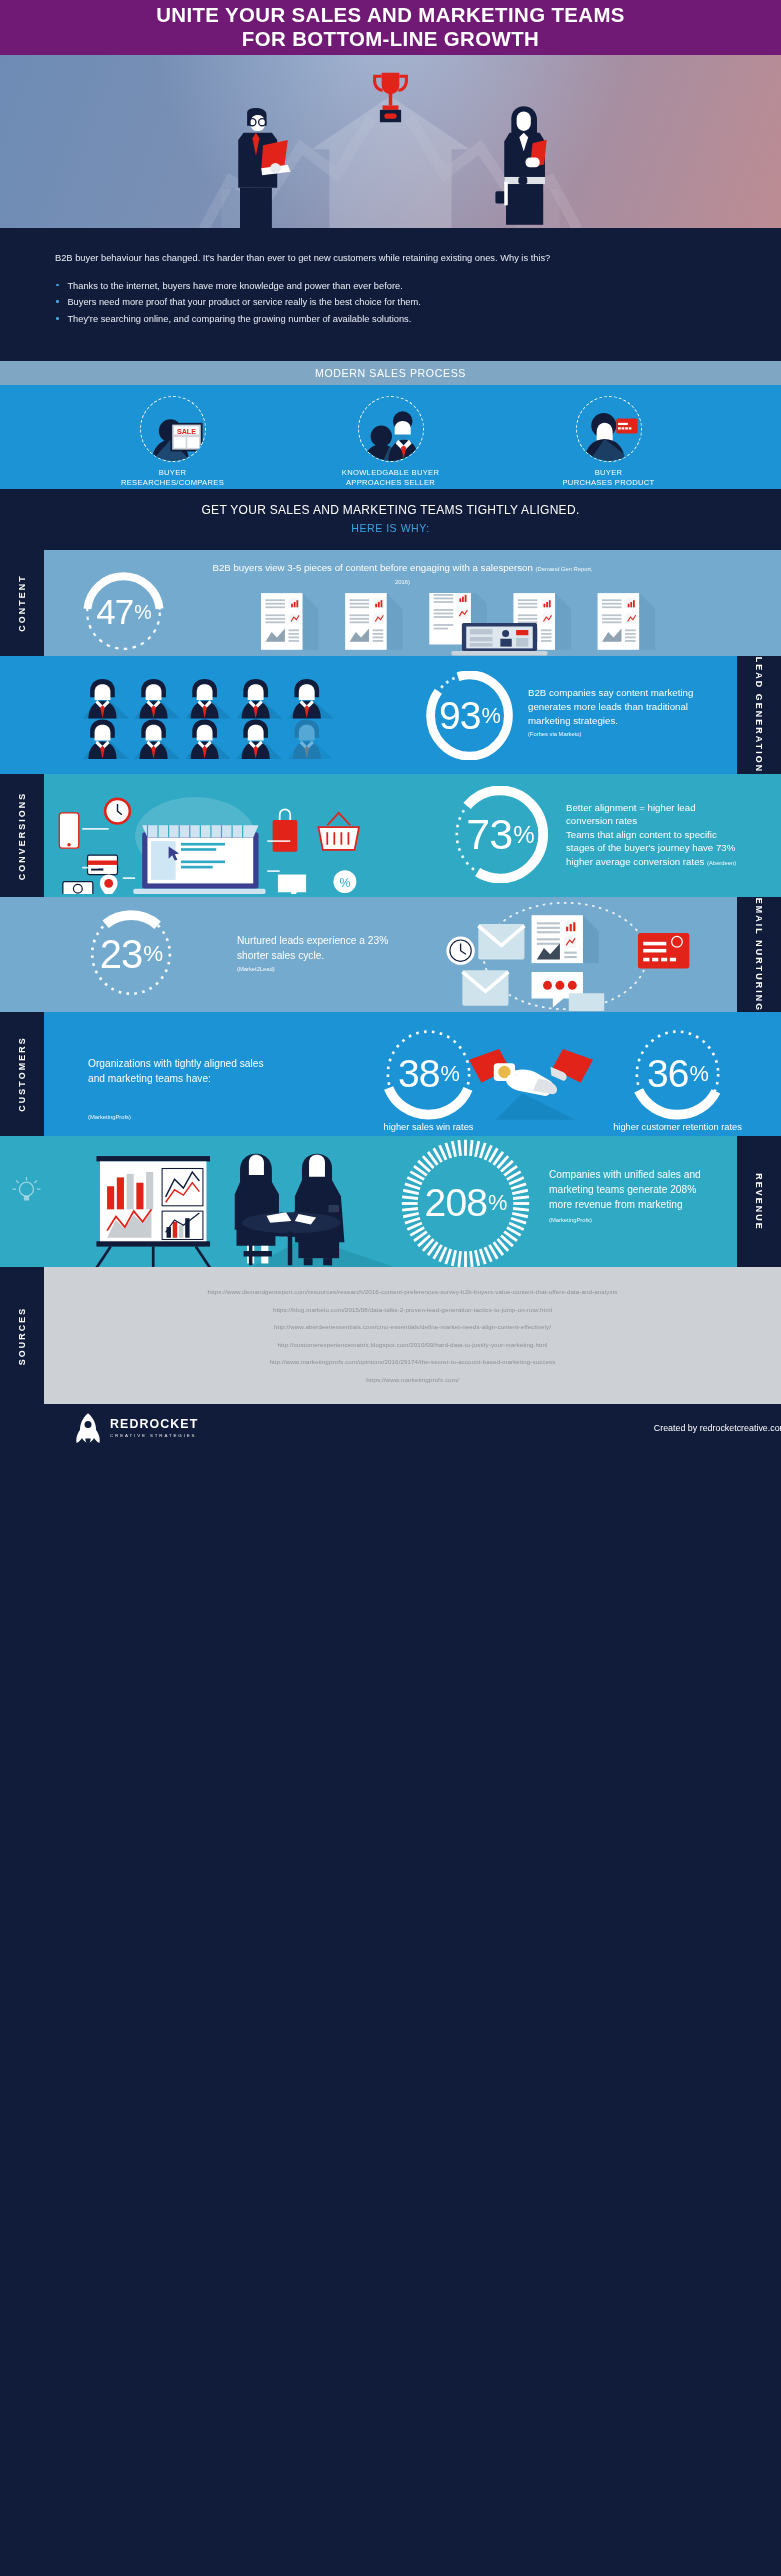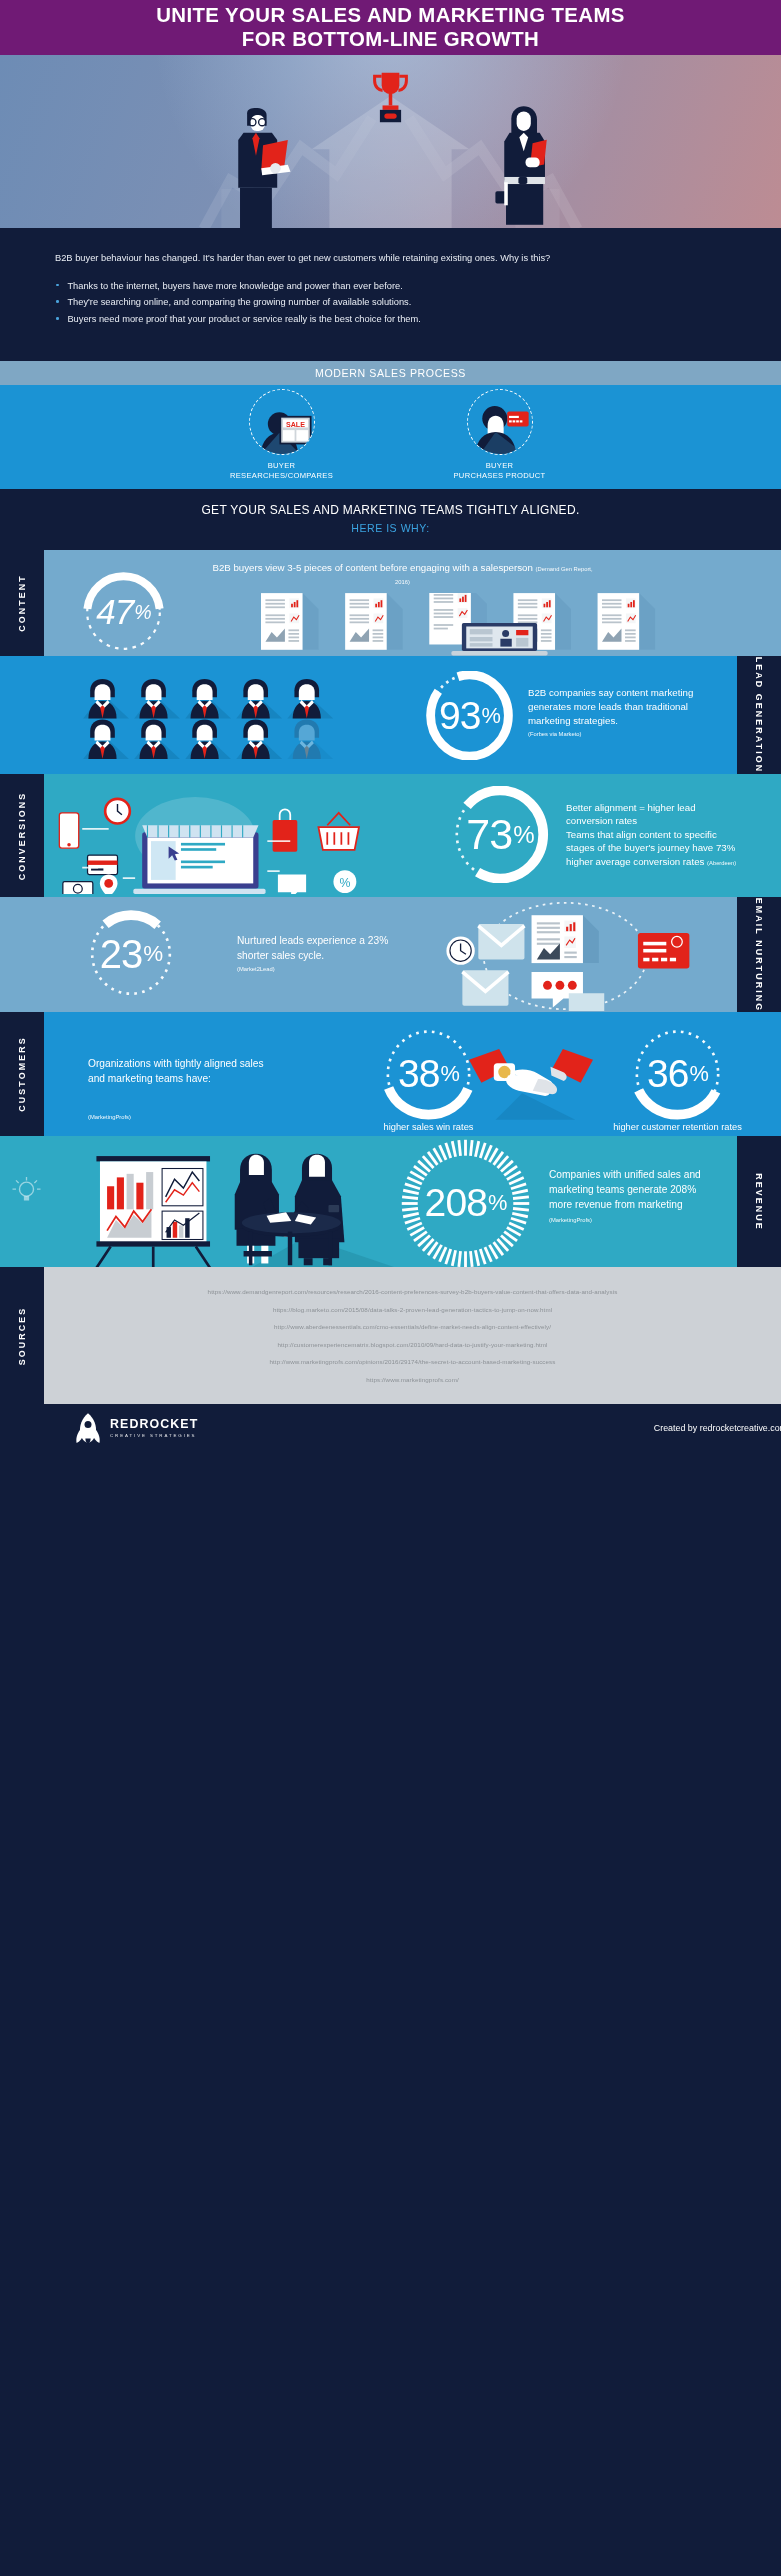--- a/index.html
+++ b/index.html
@@ -56,21 +56,21 @@
     position:absolute; left:0; top:361px; width:781px; height:24px;
     background:#7fa7c4; display:flex; align-items:center; justify-content:center;
   }
   .msp-band span {
     color:#ffffff; font-size:10.6px; letter-spacing:0.6px; text-transform:uppercase;
   }
   .msp {
     position:absolute; left:0; top:385px; width:781px; height:104px;
     background:#1b93d4;
   }
-  .msp-row { display:flex; justify-content:center; gap:41px; padding-top:4px; }
+  .msp-row { display:flex; justify-content:center; gap:41px; padding-top:11px; }
   .msp-item { width:177px; text-align:center; }
   .msp-circle {
     width:66px; height:66px; margin:0 auto; border-radius:50%;
     border:1.8px dashed #ffffff; position:relative; overflow:hidden;
   }
   .msp-label {
     margin-top:6.2px; color:#ffffff; font-size:7.6px; line-height:1.35;
     text-transform:uppercase; letter-spacing:0.3px;
   }
 
@@ -223,22 +223,22 @@
       <rect x="48" y="58" width="16" height="11" rx="5" fill="#ffffff"></rect>
       <rect x="14" y="96" width="16" height="14" rx="2" fill="#111c3a"></rect>
       <rect x="24" y="86" width="4" height="26" fill="#ffffff"></rect>
     </svg>
   </div>
 
   <div class="intro">
     <p class="lead">B2B buyer behaviour has changed. It's harder than ever to get new customers while retaining existing ones. Why is this?</p>
     <ul>
       <li>Thanks to the internet, buyers have more knowledge and power than ever before.</li>
+      <li>Buyers need more proof that your product or service really is the best choice for them.</li>
       <li>They're searching online, and comparing the growing number of available solutions.</li>
-      <li>Buyers need more proof that your product or service really is the best choice for them.</li>
     </ul>
   </div>
 
   <div class="msp-band">
     <span>MODERN SALES PROCESS</span>
   </div>
   <div class="msp">
     <div class="msp-row">
 
       <div class="msp-item">
@@ -253,20 +253,38 @@
             <rect x="37" y="45" width="13" height="12" fill="#ffffff"></rect>
             <rect x="52" y="45" width="13" height="12" fill="#ffffff"></rect>
           </svg>
         </div>
         <div class="msp-label">
           <span>BUYER</span><br>
           <span>RESEARCHES/COMPARES</span>
         </div>
       </div>
 
+      <div class="msp-item">
+        <div class="msp-circle">
+          <svg viewBox="0 0 74 74" width="66" height="66">
+            <circle cx="25" cy="44" r="12" fill="#111c3a"></circle>
+            <path d="M6 74c0-13 8-21 19-21s19 8 19 21z" fill="#111c3a"></path>
+            <polygon points="46,28 70,74 26,74" fill="#2f7fb5" opacity=".4"></polygon>
+            <circle cx="49" cy="27" r="11" fill="#111c3a"></circle>
+            <path d="M40 36c0-6 4-9 9-9s9 3 9 9v6H40z" fill="#ffffff"></path>
+            <path d="M33 74c0-16 7-26 17-26s17 10 17 26z" fill="#111c3a"></path>
+            <path d="M44 48l6 6 6-6 3 4-9 9-9-9z" fill="#ffffff"></path>
+            <path d="M50 54l3 3-3 12-3-12z" fill="#e2231a"></path>
+          </svg>
+        </div>
+        <div class="msp-label">
+          <span>KNOWLEDGABLE BUYER</span><br>
+          <span>APPROACHES SELLER</span>
+        </div>
+      </div>
 
       <div class="msp-item">
         <div class="msp-circle">
           <svg viewBox="0 0 74 74" width="66" height="66">
             <circle cx="30" cy="32" r="14" fill="#111c3a"></circle>
             <path d="M22 40c0-7 4-11 9-11s9 4 9 11v10H22z" fill="#ffffff"></path>
             <path d="M8 74c0-17 10-27 23-27s23 10 23 27z" fill="#111c3a"></path>
             <polygon points="31,47 66,74 12,74" fill="#2f7fb5" opacity=".35"></polygon>
             <rect x="44" y="24" width="24" height="17" rx="2" fill="#e2231a"></rect>
             <rect x="46" y="29" width="11" height="2.4" fill="#ffffff"></rect>
@@ -294,21 +312,21 @@
     <div class="sidelabel left">
       <span>CONTENT</span>
     </div>
     <div class="body-area">
 
       <div class="headline">
         <span>B2B buyers view 3-5 pieces of content before engaging with a salesperson</span>
         <span class="src">(Demand Gen Report, 2016)</span>
       </div>
 
-      <div class="ring" style="position:absolute; left:37px; top:19.5px; width:85px; height:85px; font-size:35px;font-style:italic;">
+      <div class="ring" style="position:absolute; left:37px; top:19.5px; width:85px; height:85px; font-size:35px;">
         <svg width="85" height="85" viewBox="0 0 96 96">
           <circle cx="48" cy="48" r="41" fill="none" stroke="#ffffff" stroke-width="2.5" stroke-dasharray="4 6" opacity=".95"></circle>
           <circle cx="48" cy="48" r="41" fill="none" stroke="#ffffff" stroke-width="9" stroke-dasharray="121 137" stroke-dashoffset="61" transform="rotate(-90 48 48)" stroke-linecap="butt"></circle>
         </svg>
         <div class="val">
           <span class="num">47</span>
             <span class="pct">%</span>
         </div>
       </div>
 

